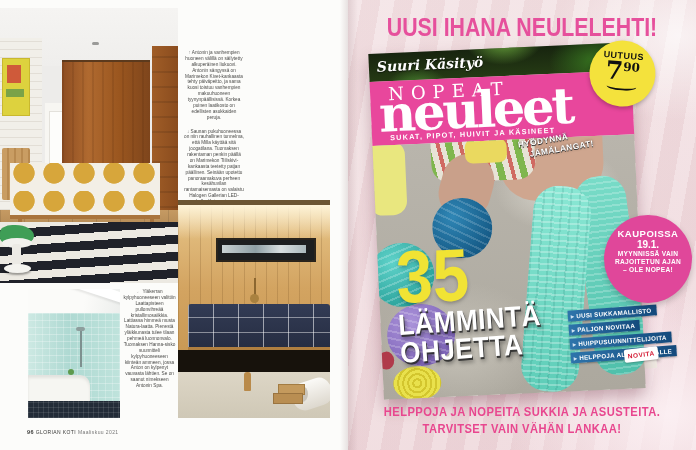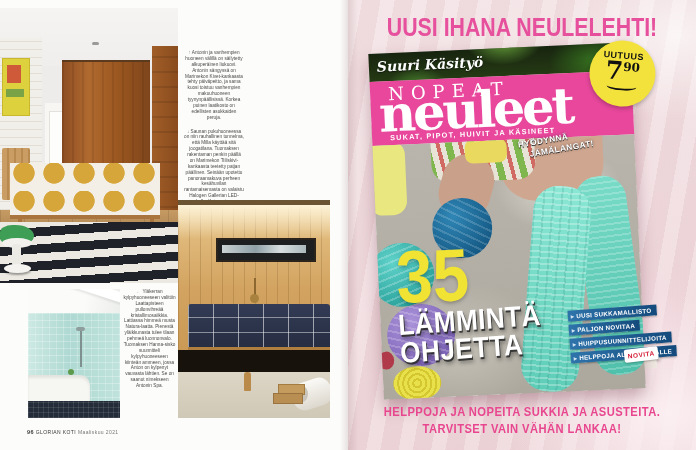--- a/index.html
+++ b/index.html
@@ -317,20 +317,27 @@
 
       <div class="abs cv-brand">NOVITA</div>
 
       <div class="abs cv-badge-new">
         <div class="bn-label">UUTUUS</div>
         <div class="bn-price"><span>7</span><span class="bn-dec">90</span></div>
         <div class="bn-swoosh"></div>
       </div>
     </div>
 
+    <div class="abs promo-circle">
+      <div class="pc-l1">KAUPOISSA</div>
+      <div class="pc-l2">19.1.</div>
+      <div class="pc-s">MYYNNISSÄ VAIN</div>
+      <div class="pc-s">RAJOITETUN AJAN</div>
+      <div class="pc-s">– OLE NOPEA!</div>
+    </div>
 
     <div class="abs tagline">
       <div>HELPPOJA JA NOPEITA SUKKIA JA ASUSTEITA.</div>
       <div>TARVITSET VAIN VÄHÄN LANKAA!</div>
     </div>
   </div>
 
   <div class="abs spine"></div>
 </div>
 

